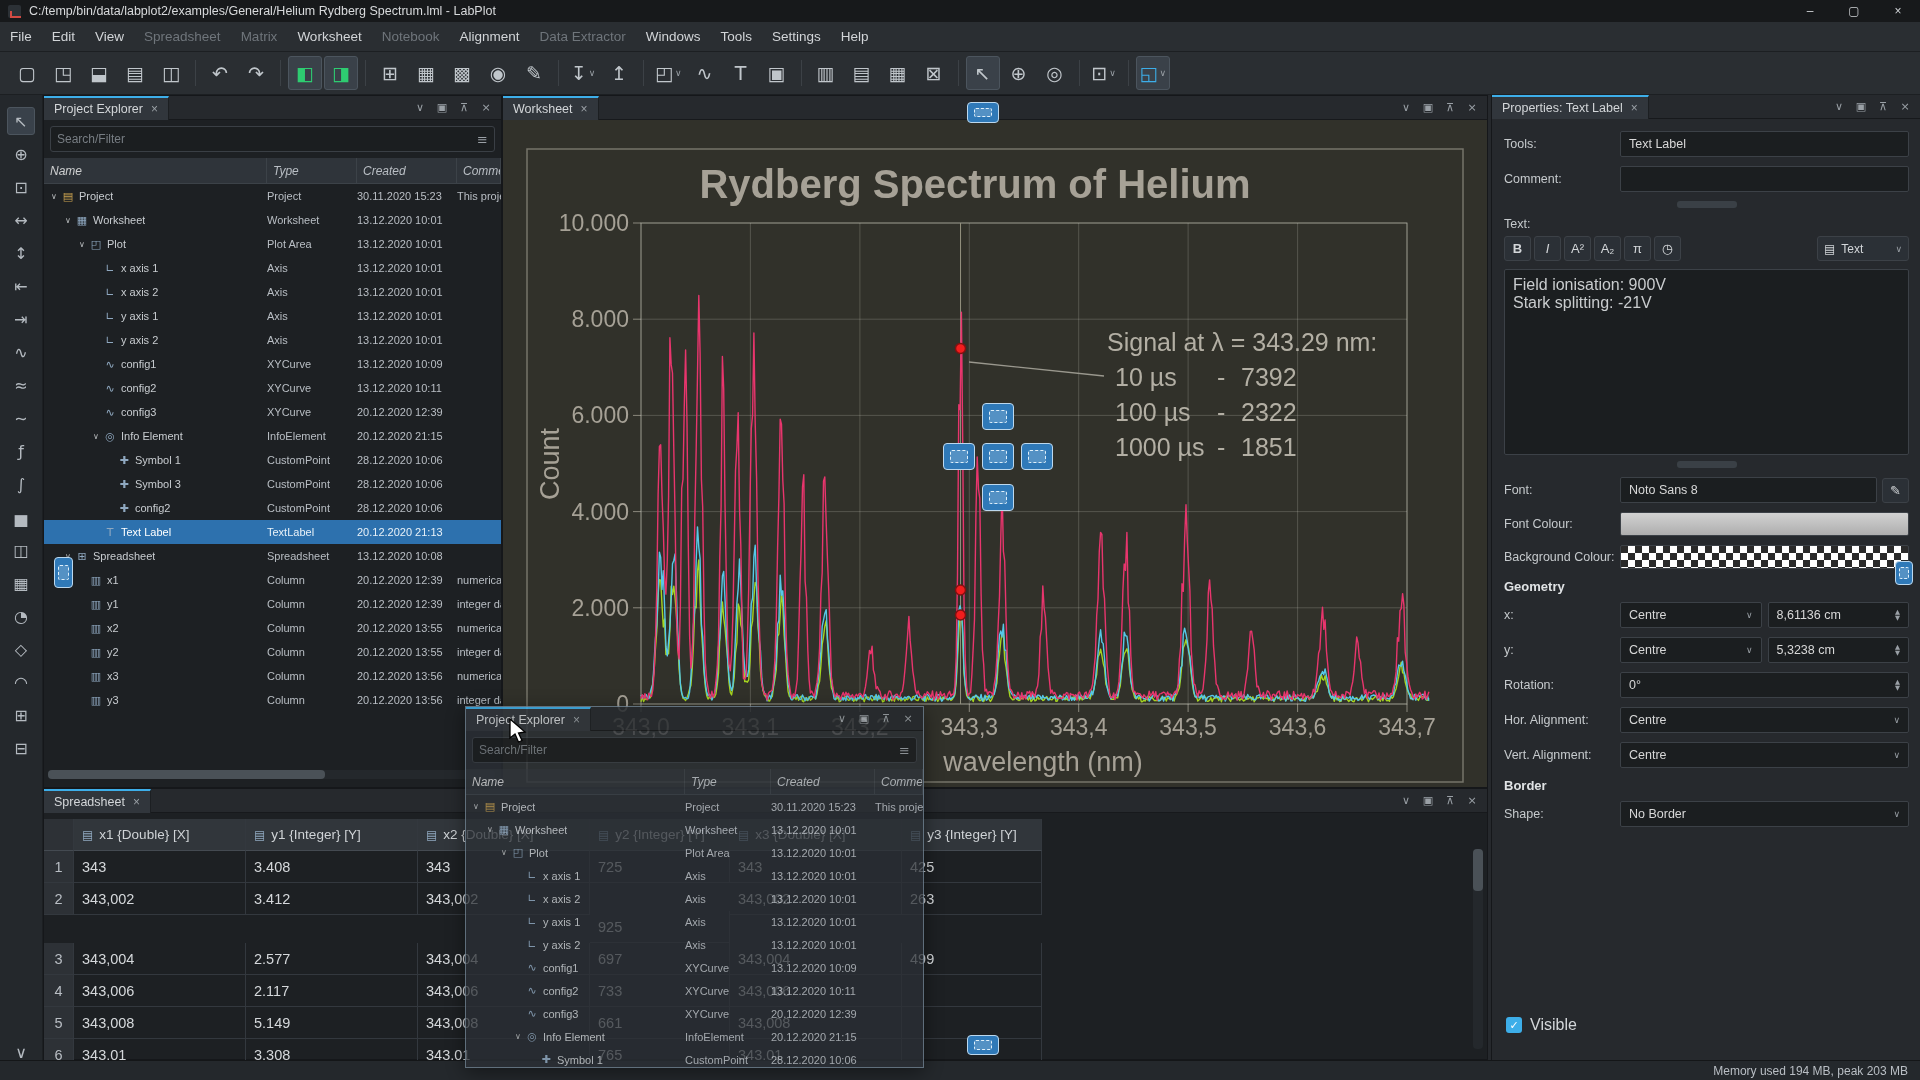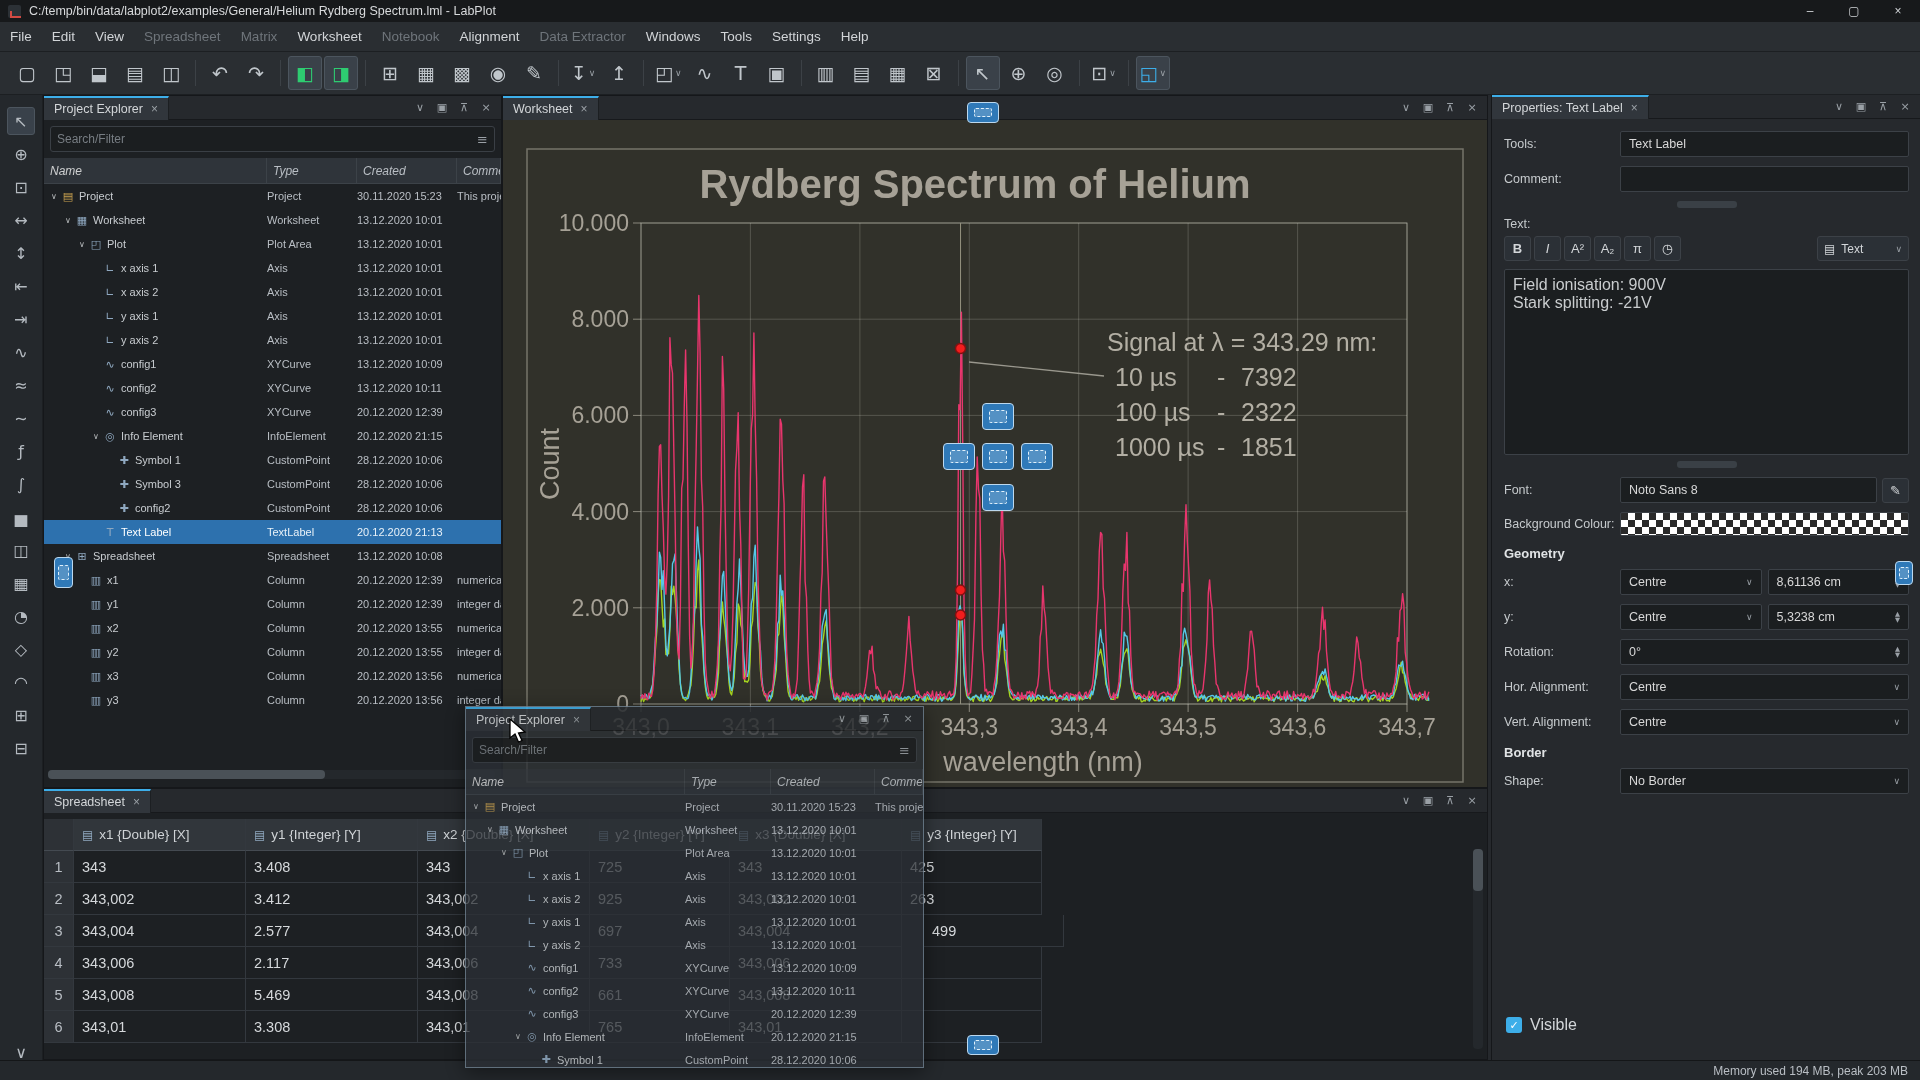--- a/index.html
+++ b/index.html
@@ -705,46 +705,46 @@
         <div class="ss-cell" style="width: 172px;">343</div>
         <div class="ss-cell" style="width: 140px;">725</div>
         <div class="ss-cell" style="width: 172px;">343</div>
         <div class="ss-cell" style="width: 140px;">425</div>
       </div>
       <div class="ss-row">
         <div class="ss-cell ss-num" style="width: 30px;">2</div>
         <div class="ss-cell" style="width: 172px;">343,002</div>
         <div class="ss-cell" style="width: 172px;">3.412</div>
         <div class="ss-cell" style="width: 172px;">343,002</div>
-        <div class="ss-cell" style="width: 140px;">925</div>
+        <div class="ss-cell" style="width: 140px; margin-top: 28px;">925</div>
         <div class="ss-cell" style="width: 172px;">343,002</div>
         <div class="ss-cell" style="width: 140px;">263</div>
       </div>
       <div class="ss-row">
         <div class="ss-cell ss-num" style="width: 30px;">3</div>
         <div class="ss-cell" style="width: 172px;">343,004</div>
         <div class="ss-cell" style="width: 172px;">2.577</div>
         <div class="ss-cell" style="width: 172px;">343,004</div>
         <div class="ss-cell" style="width: 140px;">697</div>
         <div class="ss-cell" style="width: 172px;">343,004</div>
-        <div class="ss-cell" style="width: 140px; margin-left: 22px;">499</div>
+        <div class="ss-cell" style="width: 140px;">499</div>
       </div>
       <div class="ss-row">
         <div class="ss-cell ss-num" style="width: 30px;">4</div>
         <div class="ss-cell" style="width: 172px;">343,006</div>
         <div class="ss-cell" style="width: 172px;">2.117</div>
         <div class="ss-cell" style="width: 172px;">343,006</div>
         <div class="ss-cell" style="width: 140px;">733</div>
         <div class="ss-cell" style="width: 172px;">343,006</div>
         <div class="ss-cell" style="width: 140px;"></div>
       </div>
       <div class="ss-row">
         <div class="ss-cell ss-num" style="width: 30px;">5</div>
         <div class="ss-cell" style="width: 172px;">343,008</div>
-        <div class="ss-cell" style="width: 172px;">5.469</div>
+        <div class="ss-cell" style="width: 172px;">5.149</div>
         <div class="ss-cell" style="width: 172px;">343,008</div>
         <div class="ss-cell" style="width: 140px;">661</div>
         <div class="ss-cell" style="width: 172px;">343,008</div>
         <div class="ss-cell" style="width: 140px;"></div>
       </div>
       <div class="ss-row">
         <div class="ss-cell ss-num" style="width: 30px;">6</div>
         <div class="ss-cell" style="width: 172px;">343,01</div>
         <div class="ss-cell" style="width: 172px;">3.308</div>
         <div class="ss-cell" style="width: 172px;">343,01</div>
@@ -799,20 +799,24 @@
       </div>
     <div class="ptext">Field ionisation: 900V
 Stark splitting: -21V</div>
     <div class="grip"></div>
     <div class="prow">
       <div class="plabel">Font:</div>
       <div class="pfield">Noto Sans 8</div>
       <div class="fmt-btn g" style="margin-left:5px;">✎</div>
     </div>
     <div class="prow">
+      <div class="plabel">Font Colour:</div>
+      <div class="swatch gray"></div>
+    </div>
+    <div class="prow">
       <div class="plabel">Background Colour:</div>
       <div class="swatch checker"></div>
     </div>
     <div class="sect">Geometry</div>
     <div class="prow">
       <div class="plabel">x:</div>
       <div class="pfield pselect" style="max-width:150px;margin-right:6px;">
         <span>Centre</span>
           <span class="dd g">∨</span>
       </div>

